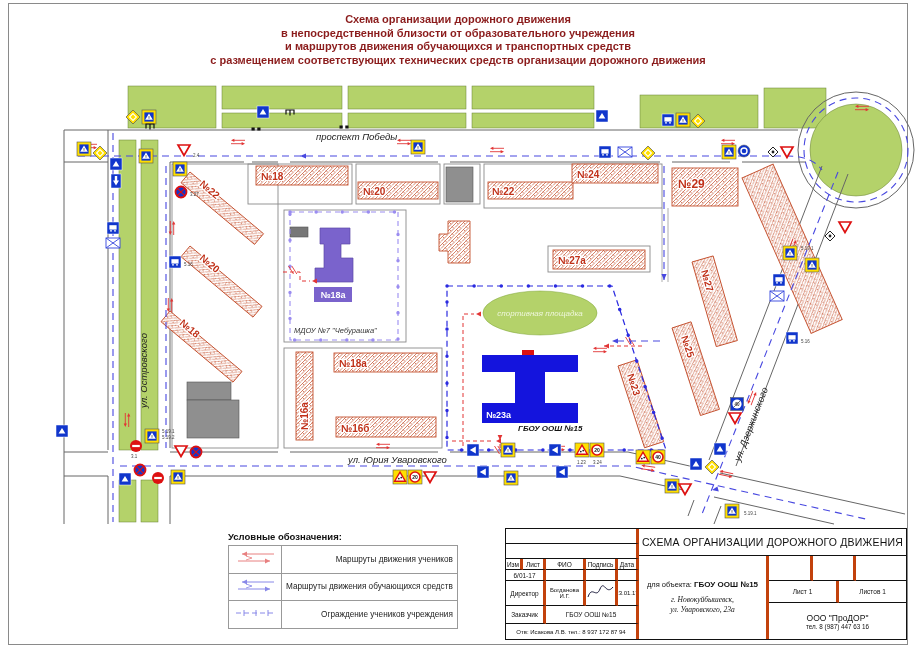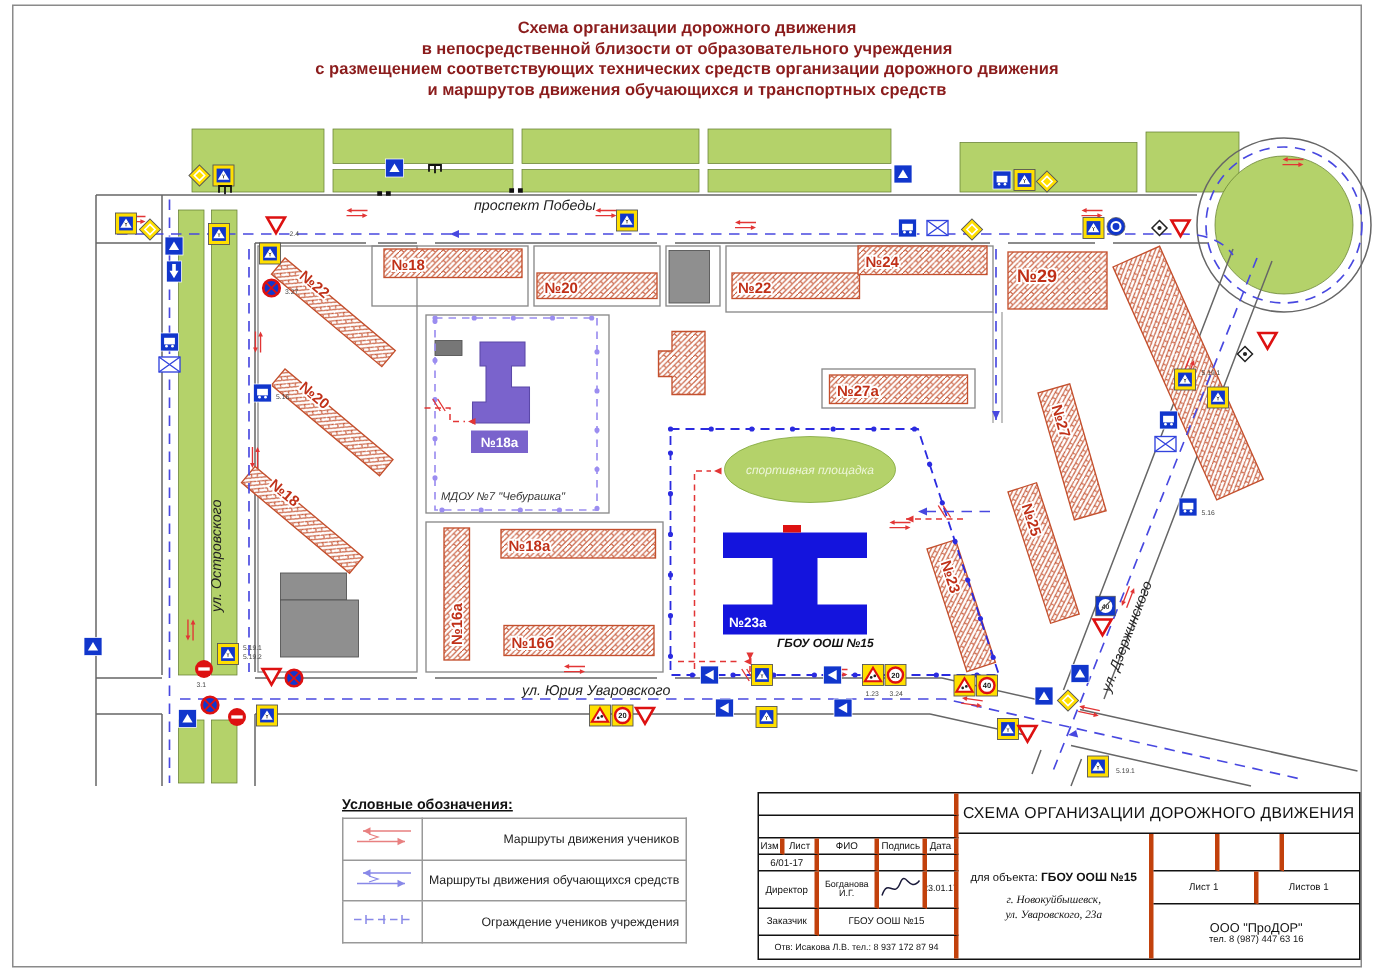--- a/index.html
+++ b/index.html
@@ -8,21 +8,21 @@
   #frame{position:absolute;left:8px;top:3px;width:898px;height:640px;border:1px solid #8a8a8a;}
   #title{position:absolute;left:0;top:13px;width:916px;text-align:center;
          font-size:11px;font-weight:bold;color:#8b1c1c;line-height:13.5px;}
   svg text{font-family:"Liberation Sans", sans-serif;}
   .blabel{fill:#c03018;font-weight:bold;font-size:10px;paint-order:stroke;stroke:#fff;stroke-width:2.5px;}
   .blabel-lg{fill:#c03018;font-weight:bold;font-size:12px;paint-order:stroke;stroke:#fff;stroke-width:2.5px;}
   .street{fill:#222;font-style:italic;font-size:9.5px;}
   .code{fill:#444;font-size:4.5px;}
   
   #legend{position:absolute;left:228px;top:531px;width:246px;}
-  #legend h4{margin:0 0 3px 0;font-size:9.5px;color:#111;text-decoration:underline;}
+  #legend h4{margin:0 0 3px 0;font-size:9.5px;color:#111;}
   #legend table{border-collapse:collapse;text-align:right;}
   #legend td{border:1px solid #999;font-size:8.2px;color:#222;padding:2px 4px;line-height:9.5px;}
   #legend td.ic{width:50px;height:24px;padding:1px;}
   
   #stamp{position:absolute;left:505px;top:528px;width:400px;height:110px;border:1.3px solid #111;
          font-size:6.5px;color:#111;}
   #stamp .c{position:absolute;box-sizing:border-box;display:flex;align-items:center;justify-content:center;
             text-align:center;overflow:hidden;}
   .br{border-right:3px solid #c2410c;} .bb{border-bottom:1px solid #111;}
   #stamp .big{font-size:10.5px;letter-spacing:.2px;}
@@ -33,22 +33,22 @@
 </style>
 </head>
 <body>
 
 <div id="sheet">
   <div id="frame"></div>
 
   <div id="title">
     <div>Схема организации дорожного движения</div>
     <div>в непосредственной близости от образовательного учреждения</div>
+    <div>и маршрутов движения обучающихся и транспортных средств</div>
     <div>с размещением соответствующих технических средств организации дорожного движения</div>
-    <div>и маршрутов движения обучающихся и транспортных средств</div>
   </div>
 
   <svg width="916" height="648" viewBox="0 0 916 648" style="position:absolute;left:0;top:0;">
     <defs>
       <pattern id="hatch" width="7" height="7" patternUnits="userSpaceOnUse">
         <rect width="7" height="7" fill="#fff"></rect>
         <path d="M0,7 L7,0 M0,3.5 L3.5,0 M3.5,7 L7,3.5 M1.5,5.5 L3,7 M4,2.5 L5.5,4" stroke="#c4502e" stroke-width="0.7"></path>
       </pattern>
       <g id="s-pedy">
           <rect x="-7" y="-7" width="14" height="14" fill="#ffdf00" stroke="#555" stroke-width="0.6"></rect>

